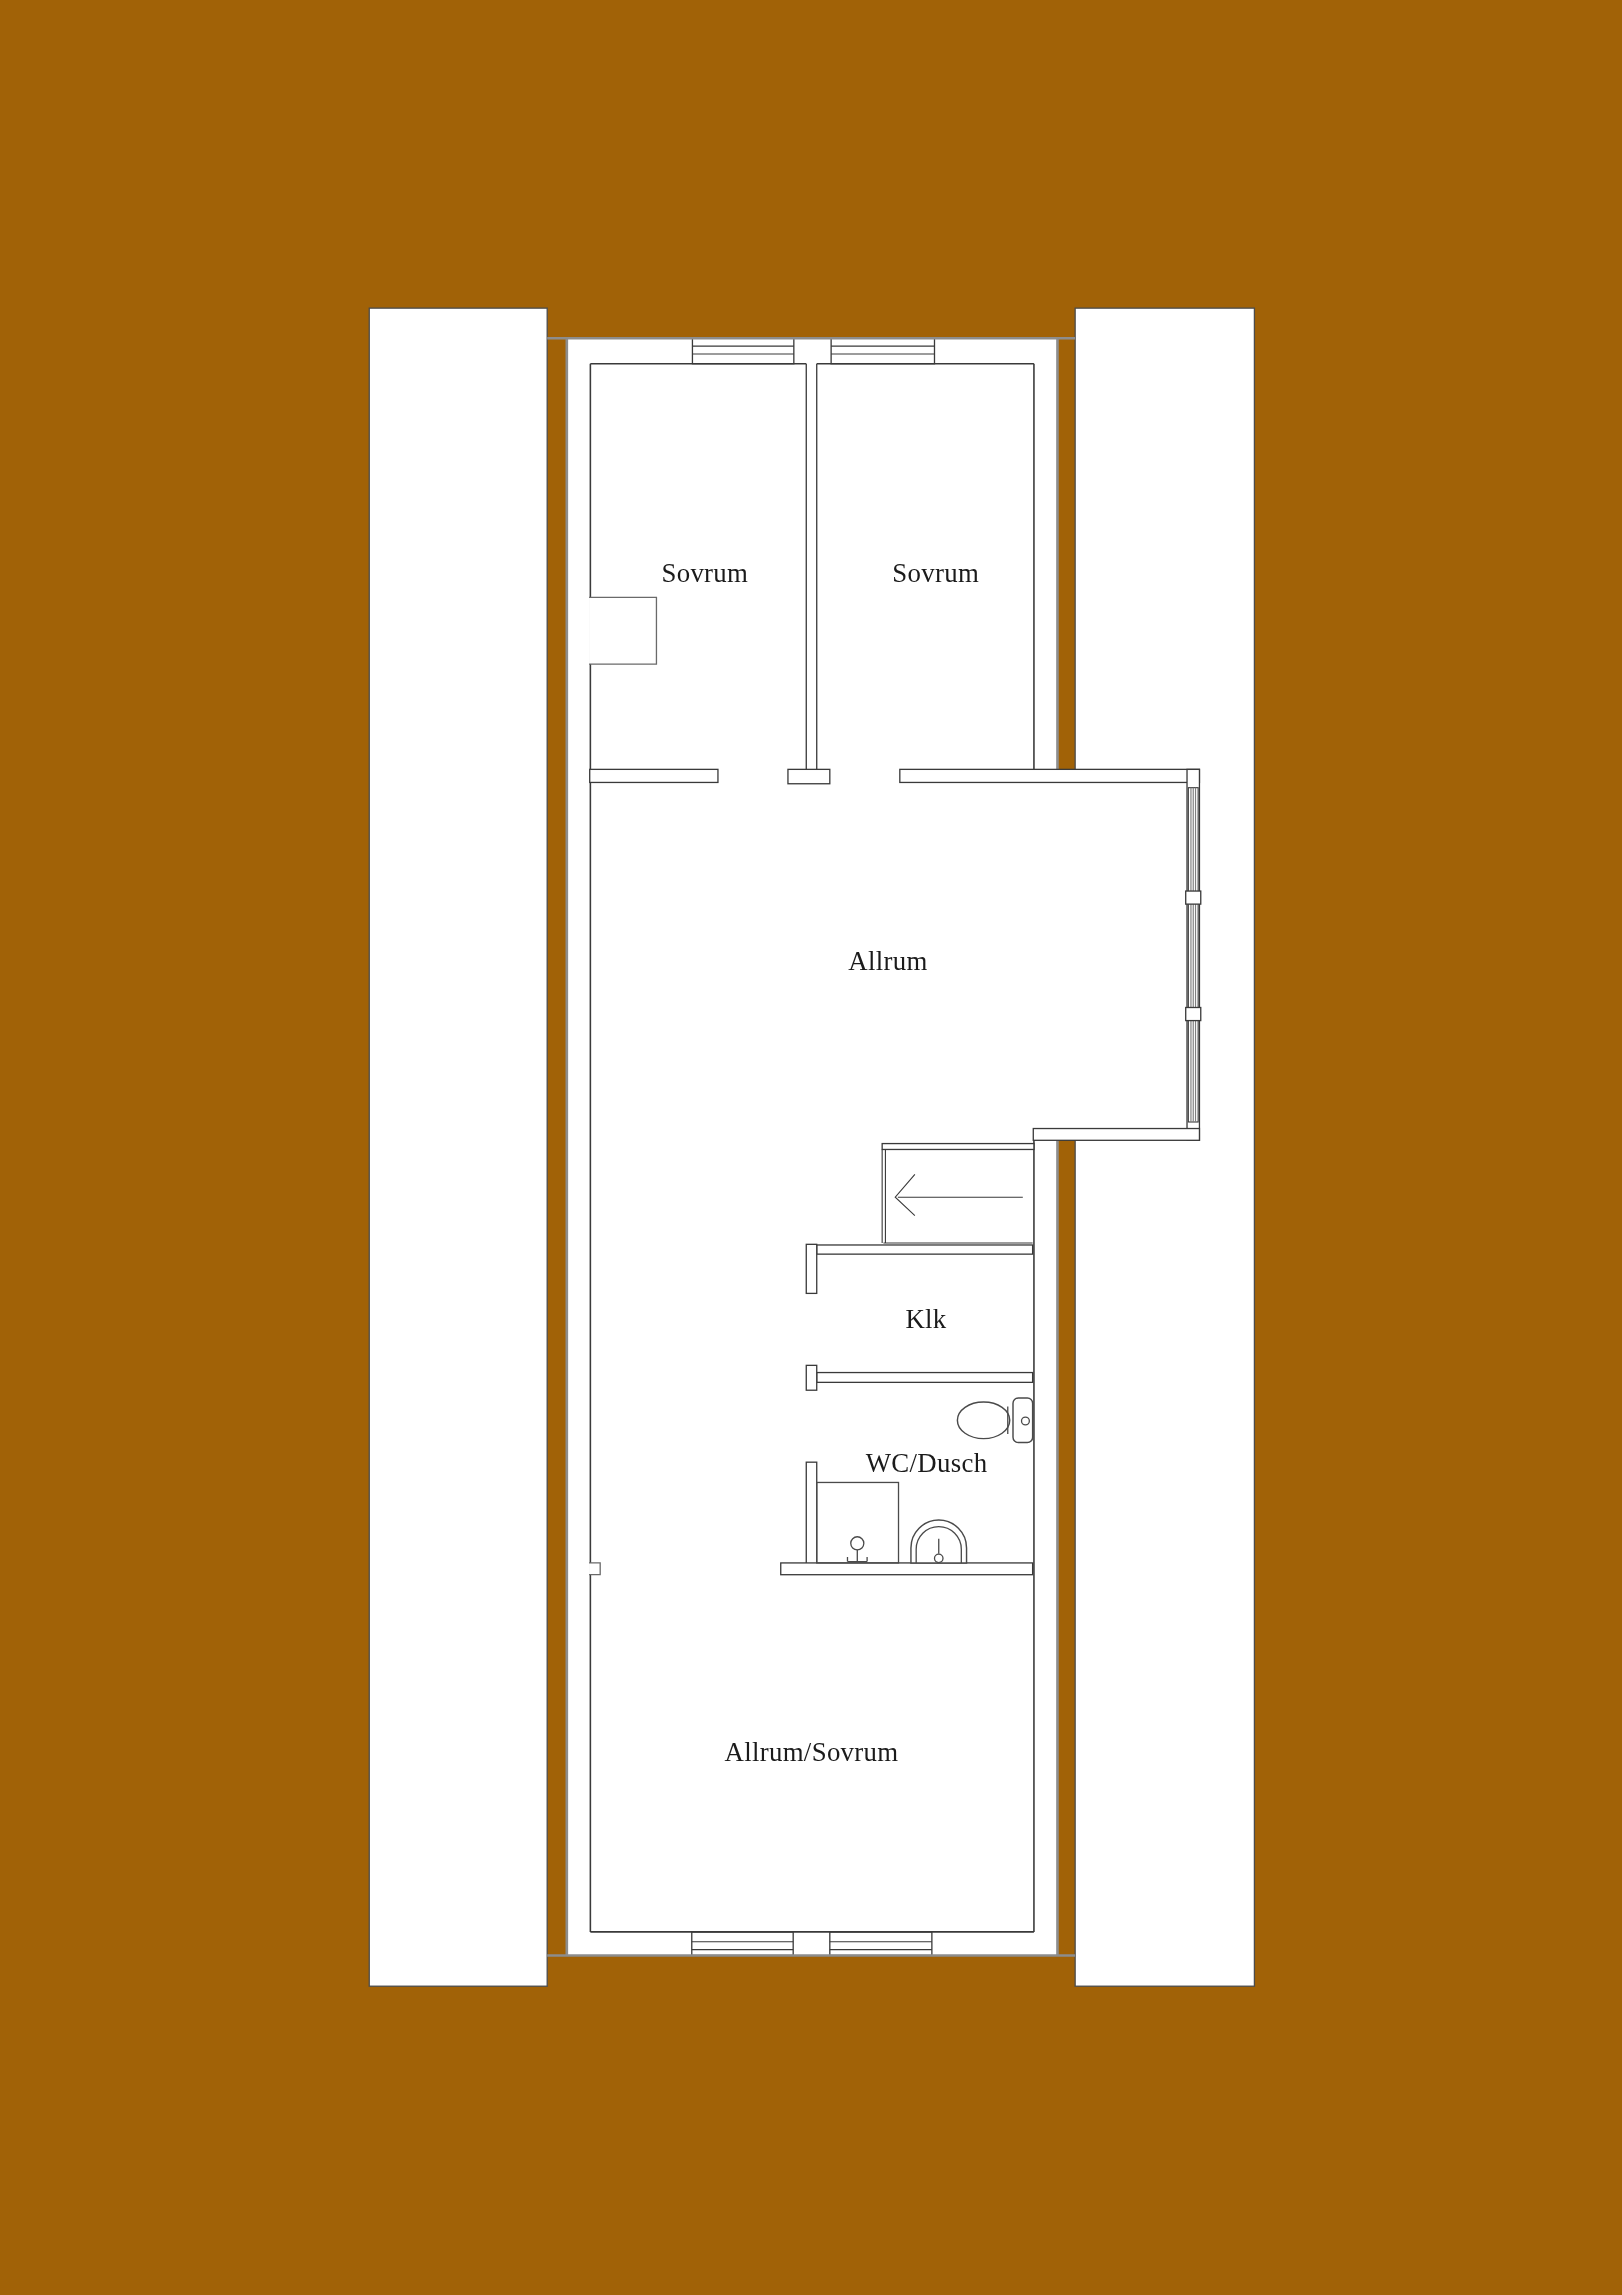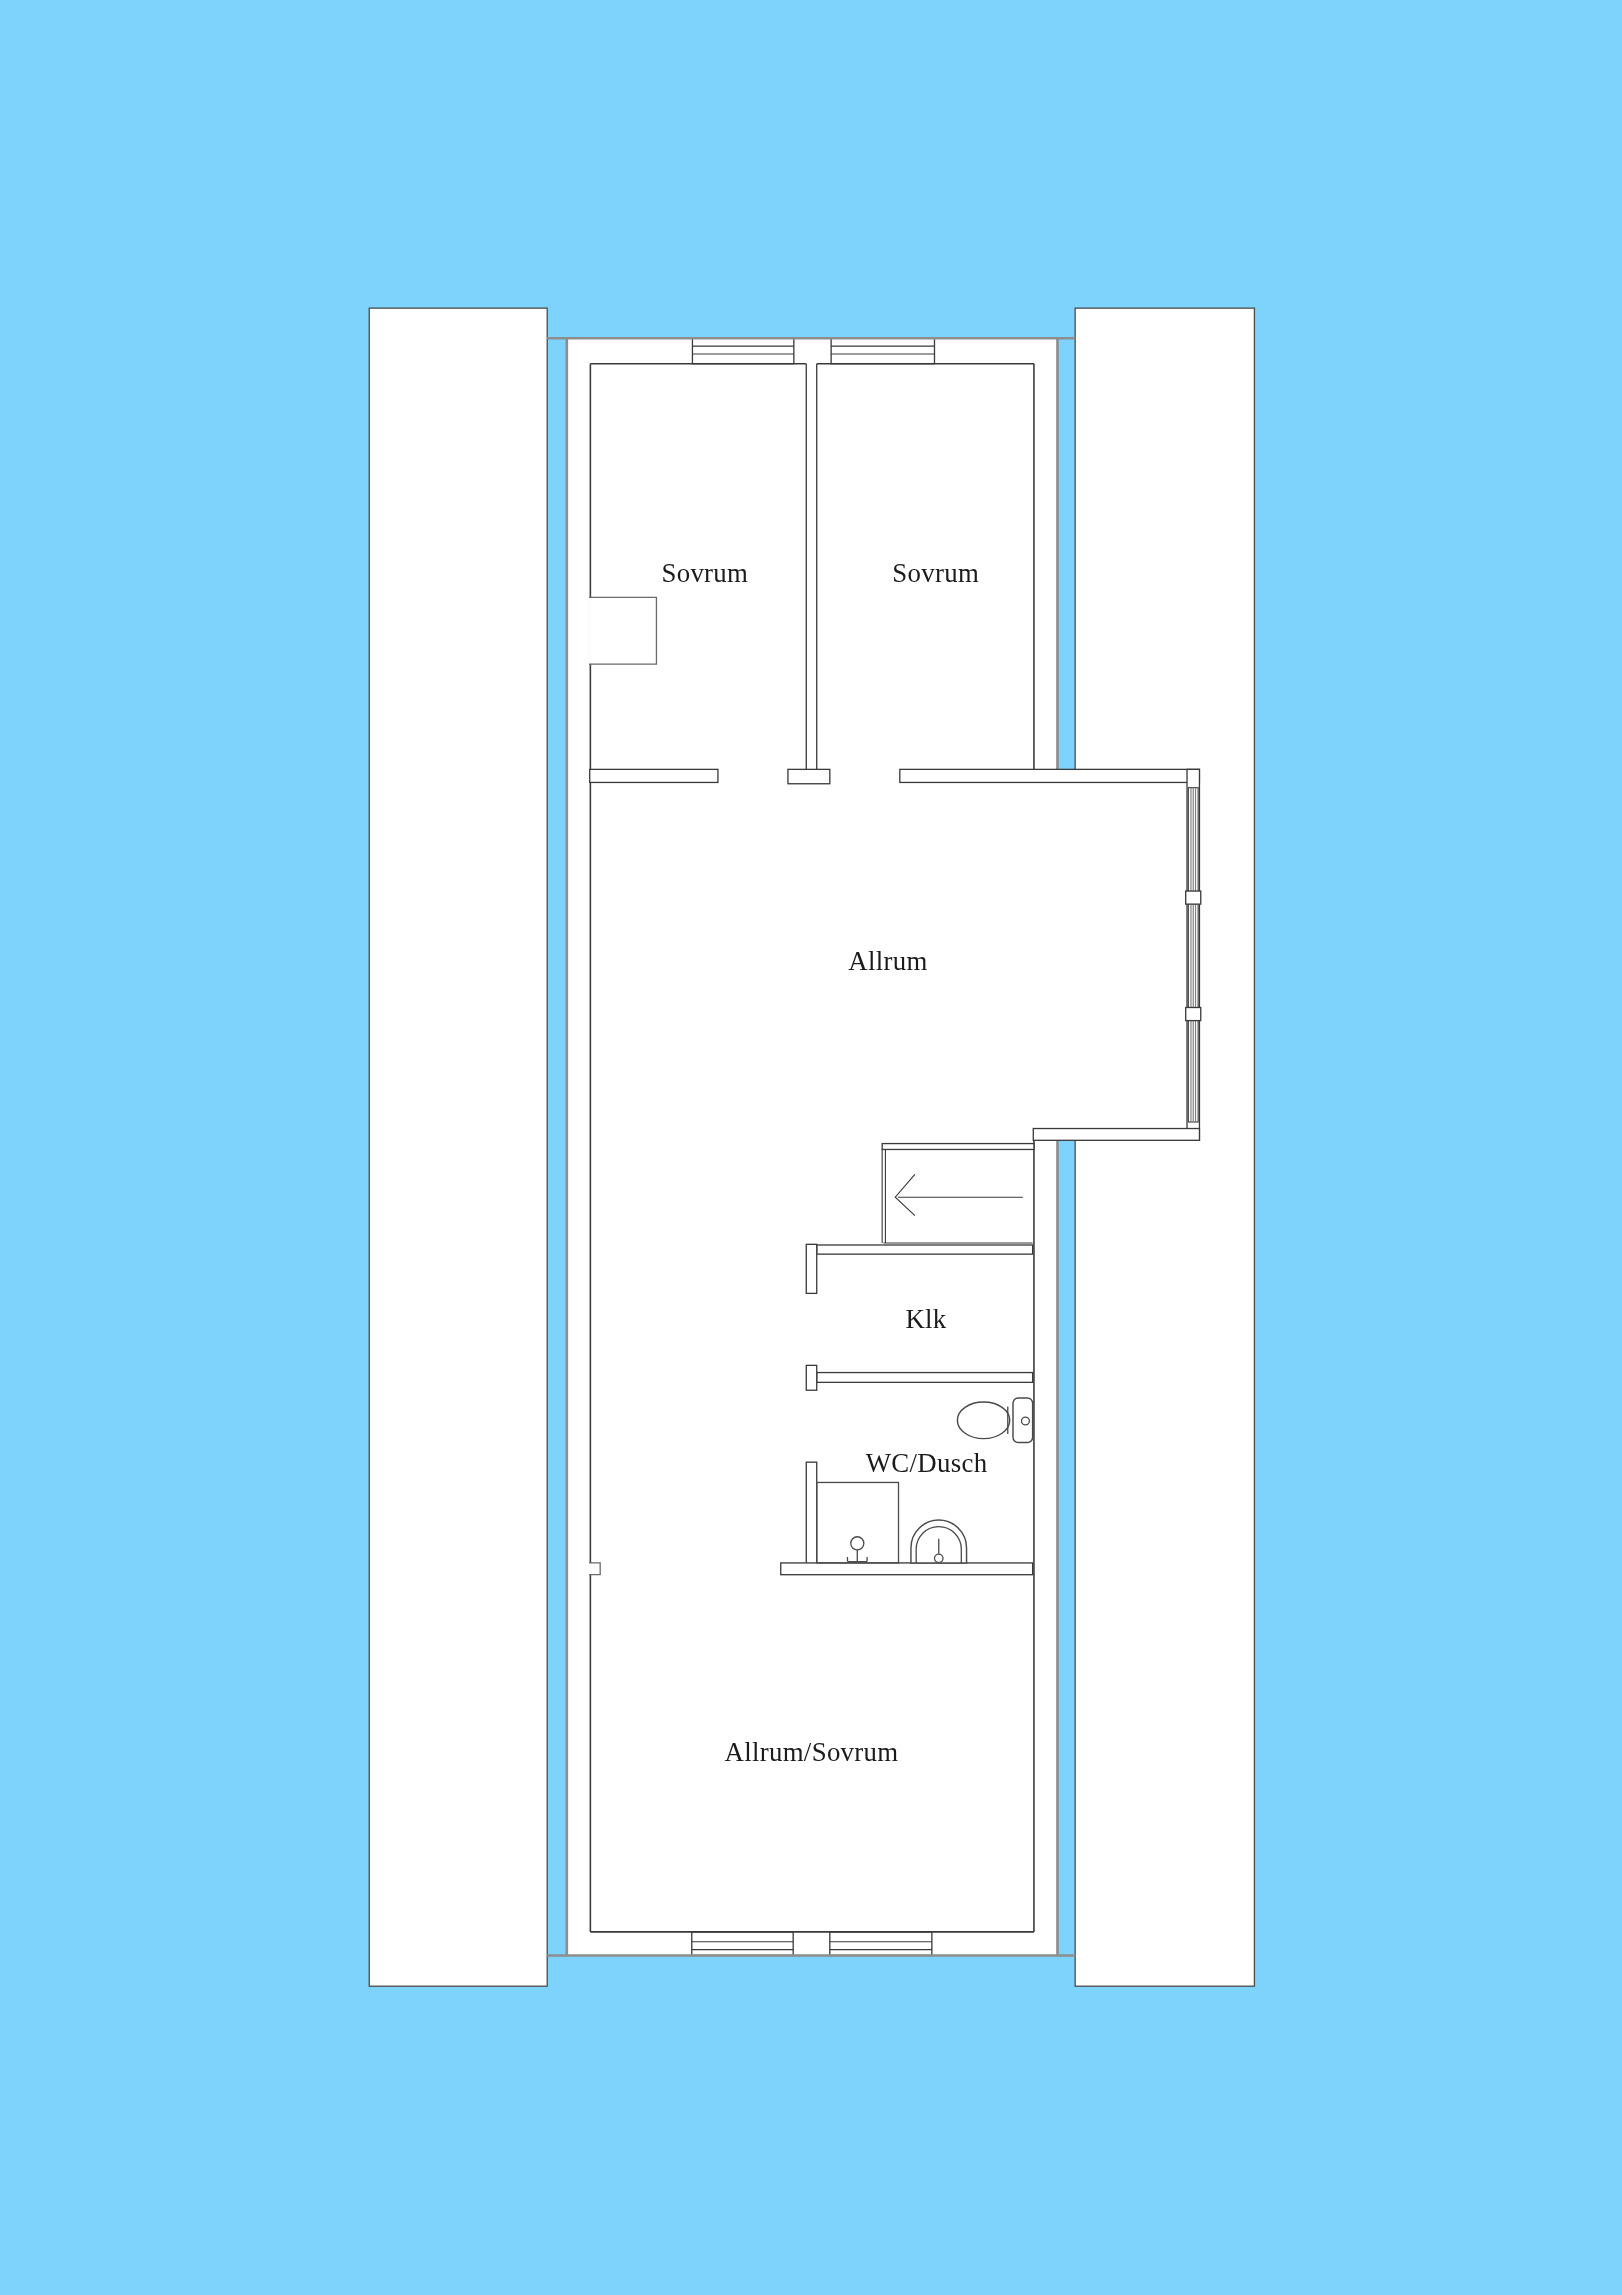--- a/index.html
+++ b/index.html
@@ -1,16 +1,16 @@
 <!DOCTYPE html>
 <html style="font-size:10.5px"><head>
 <meta charset="utf-8">
 <style>
   html,body{margin:0;padding:0;background:#ffffff;}
-  .page{position:relative;width:1623px;height:2295px;background:#7dd3fc;overflow:hidden;}
+  .page{position:relative;width:1623px;height:2295px;background:#a16207;overflow:hidden;}
   .plan-svg{position:absolute;left:0;top:0;width:1623px;height:2295px;}
   
   .outb{fill:#ffffff;stroke:#4c4c4c;stroke-width:2;}
   .band{fill:#ffffff;stroke:none;}
   .erase{fill:#ffffff;stroke:none;}
   .ext{fill:none;stroke:#8d8d8d;stroke-width:4;}
   .int{fill:none;stroke:#3a3a3a;stroke-width:2.4;}
   .w{fill:#ffffff;stroke:#3a3a3a;stroke-width:2;}
   .ln{fill:none;stroke:#3a3a3a;stroke-width:2;}
   .thin{fill:none;stroke:#3a3a3a;stroke-width:1.7;}

